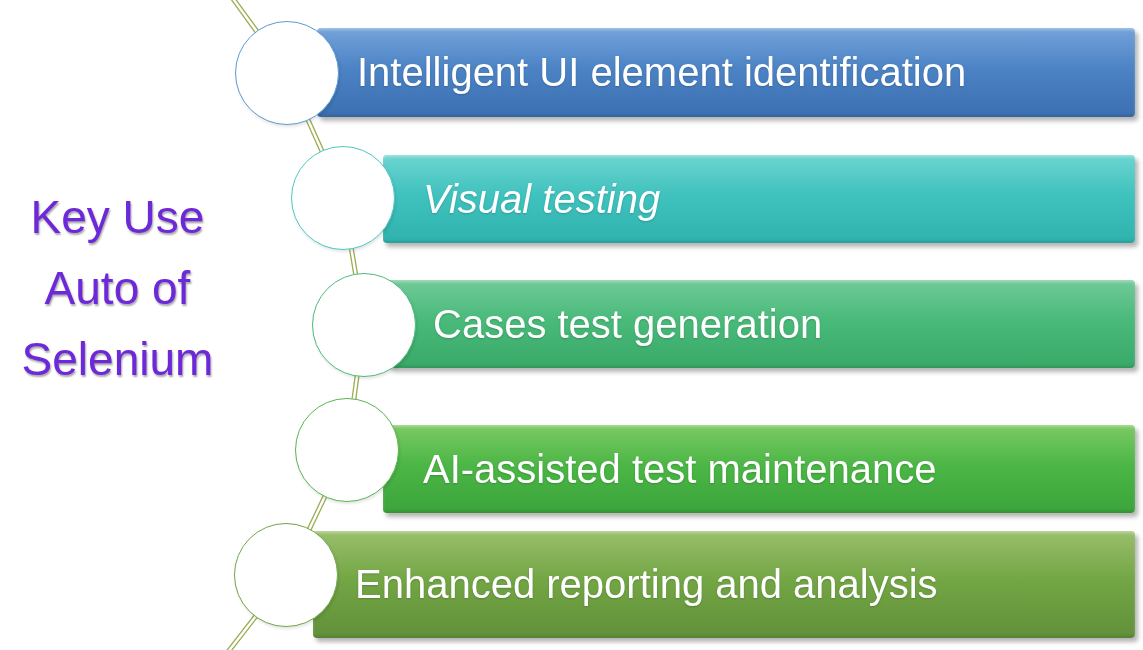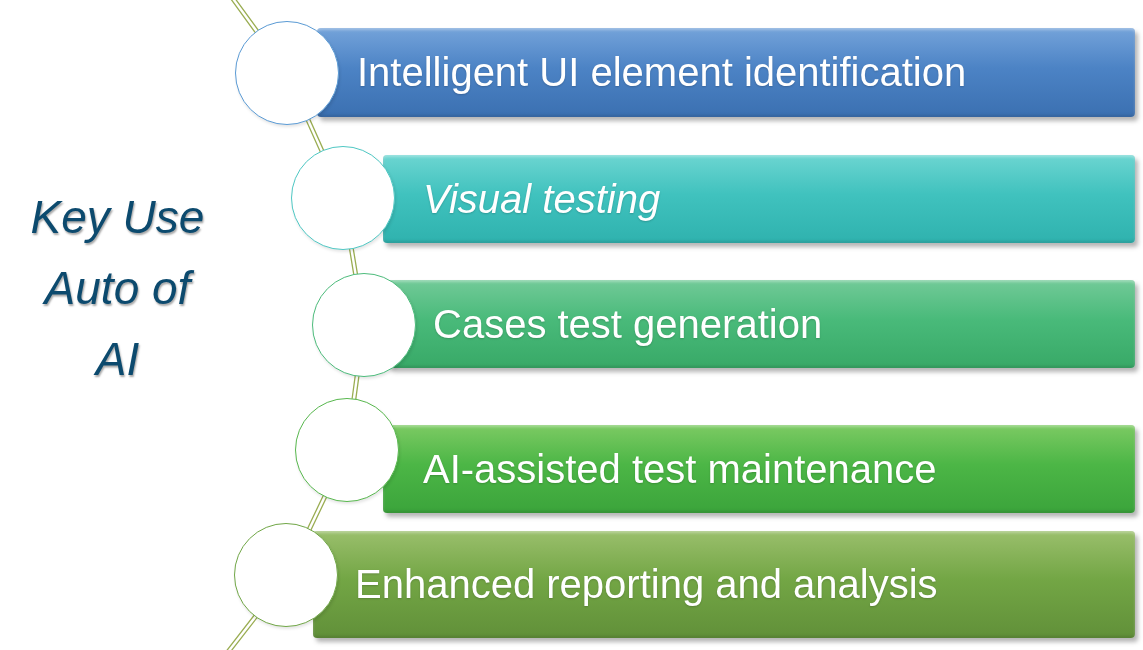--- a/index.html
+++ b/index.html
@@ -88,24 +88,24 @@
 </head>
 <body>
 
 <div class="canvas" style="background: rgb(255, 255, 255);">
 
   <svg class="stem" viewBox="0 0 1143 650" xmlns="http://www.w3.org/2000/svg">
     <polyline class="stem-outer" points="231,-4 287,73 343,198 364,325 347,450 287,576 228,652" stroke="#9aad52"></polyline>
     <polyline class="stem-inner" points="231,-4 287,73 343,198 364,325 347,450 287,576 228,652"></polyline>
   </svg>
 
-  <div class="title" style="color: #0c4a6e; font-style: italic;">
+  <div class="title" style="color: #6d28d9;">
     <div>Key Use</div>
     <div>Auto of</div>
-    <div>AI</div>
+    <div>Selenium</div>
   </div>
 
   <div class="bar bar1" style="background: linear-gradient(rgb(116, 163, 218) 0%, rgb(76, 131, 197) 45%, rgb(59, 112, 177) 100%);">
     <span class="bar-label">Intelligent UI element identification</span>
   </div>
   <div class="bar bar2" style="background: linear-gradient(rgb(108, 213, 209) 0%, rgb(64, 194, 190) 45%, rgb(47, 178, 174) 100%); font-style: italic;">
     <span class="bar-label">Visual testing</span>
   </div>
   <div class="bar bar3" style="background: linear-gradient(rgb(114, 202, 152) 0%, rgb(73, 186, 122) 45%, rgb(56, 169, 103) 100%);">
     <span class="bar-label">Cases test generation</span>

